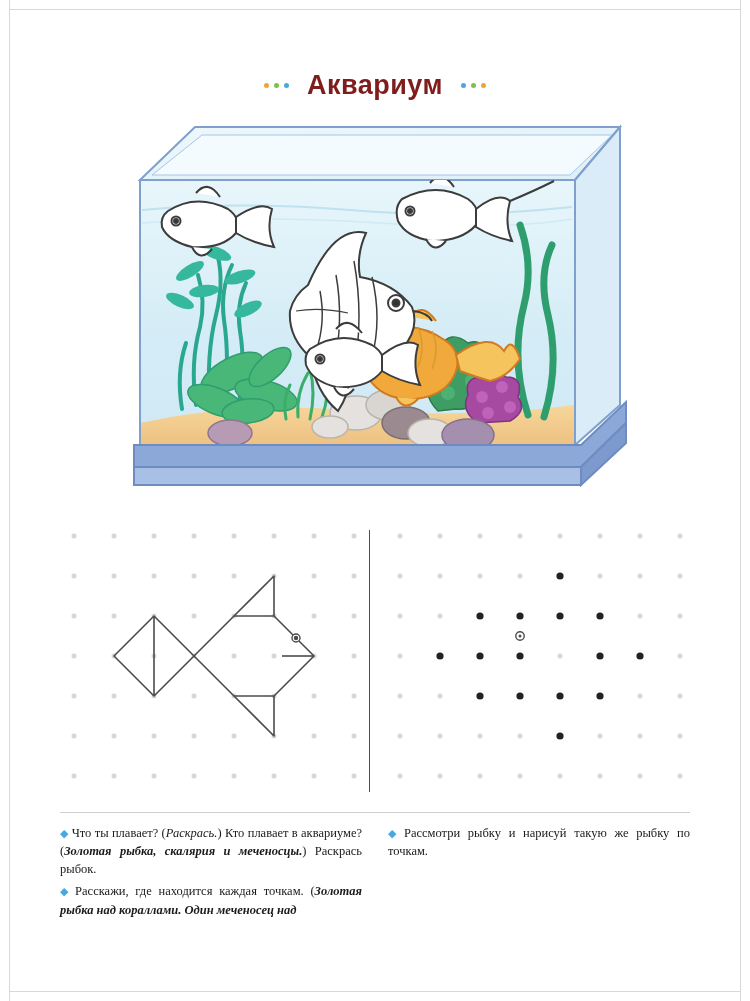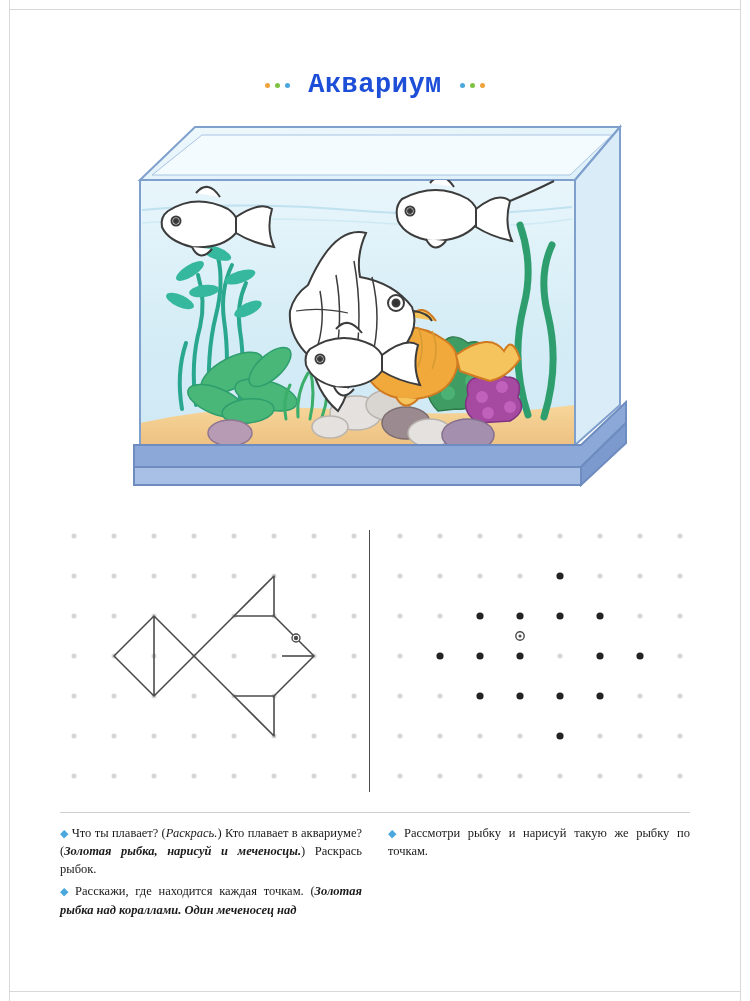--- a/index.html
+++ b/index.html
@@ -49,24 +49,24 @@
     position: absolute;
     top: 70px;
     left: 0;
     width: 750px;
     display: flex;
     align-items: center;
     justify-content: center;
     gap: 18px;
   }
   .title-text {
-    font-family: Liberation Mono, monospace;
+    font-family: Liberation Sans, sans-serif;
     font-size: 27px;
     font-weight: bold;
-    color: #1d4ed8;
+    color: #7f1d1d;
     letter-spacing: 0.5px;
   }
   .dots-group {
     display: flex;
     align-items: center;
     gap: 5px;
   }
   .dot-sm {
     width: 5px; height: 5px; border-radius: 50%;
   }
@@ -516,21 +516,21 @@
         <circle cx="460" cy="116" r="1.5" fill="#4c4c4c"></circle>
       </g>
     </svg>
   </div>
   <div class="divider"></div>
 
   <div class="rule"></div>
   <div class="columns">
     <div class="col">
       <p class="para">
-        <span class="bullet">◆</span><span>Что ты плавает? (</span><span class="ital-plain">Раскрась.</span><span>) Кто плавает в аквариуме? (</span><span class="ital">Золотая рыбка, нарисуй и меченосцы.</span><span>) Раскрась рыбок.</span>
+        <span class="bullet">◆</span><span>Что ты плавает? (</span><span class="ital-plain">Раскрась.</span><span>) Кто плавает в аквариуме? (</span><span class="ital">Золотая рыбка, скалярия и меченосцы.</span><span>) Раскрась рыбок.</span>
       </p>
       <p class="para">
         <span class="bullet">◆</span><span>Расскажи, где находится каждая точкам. (</span><span class="ital">Золотая рыбка над кораллами. Один меченосец над</span>
       </p>
     </div>
     <div class="col">
       <p class="para">
         <span class="bullet">◆</span><span>Рассмотри рыбку и нарисуй такую же рыбку по точкам.</span>
       </p>
     </div>

